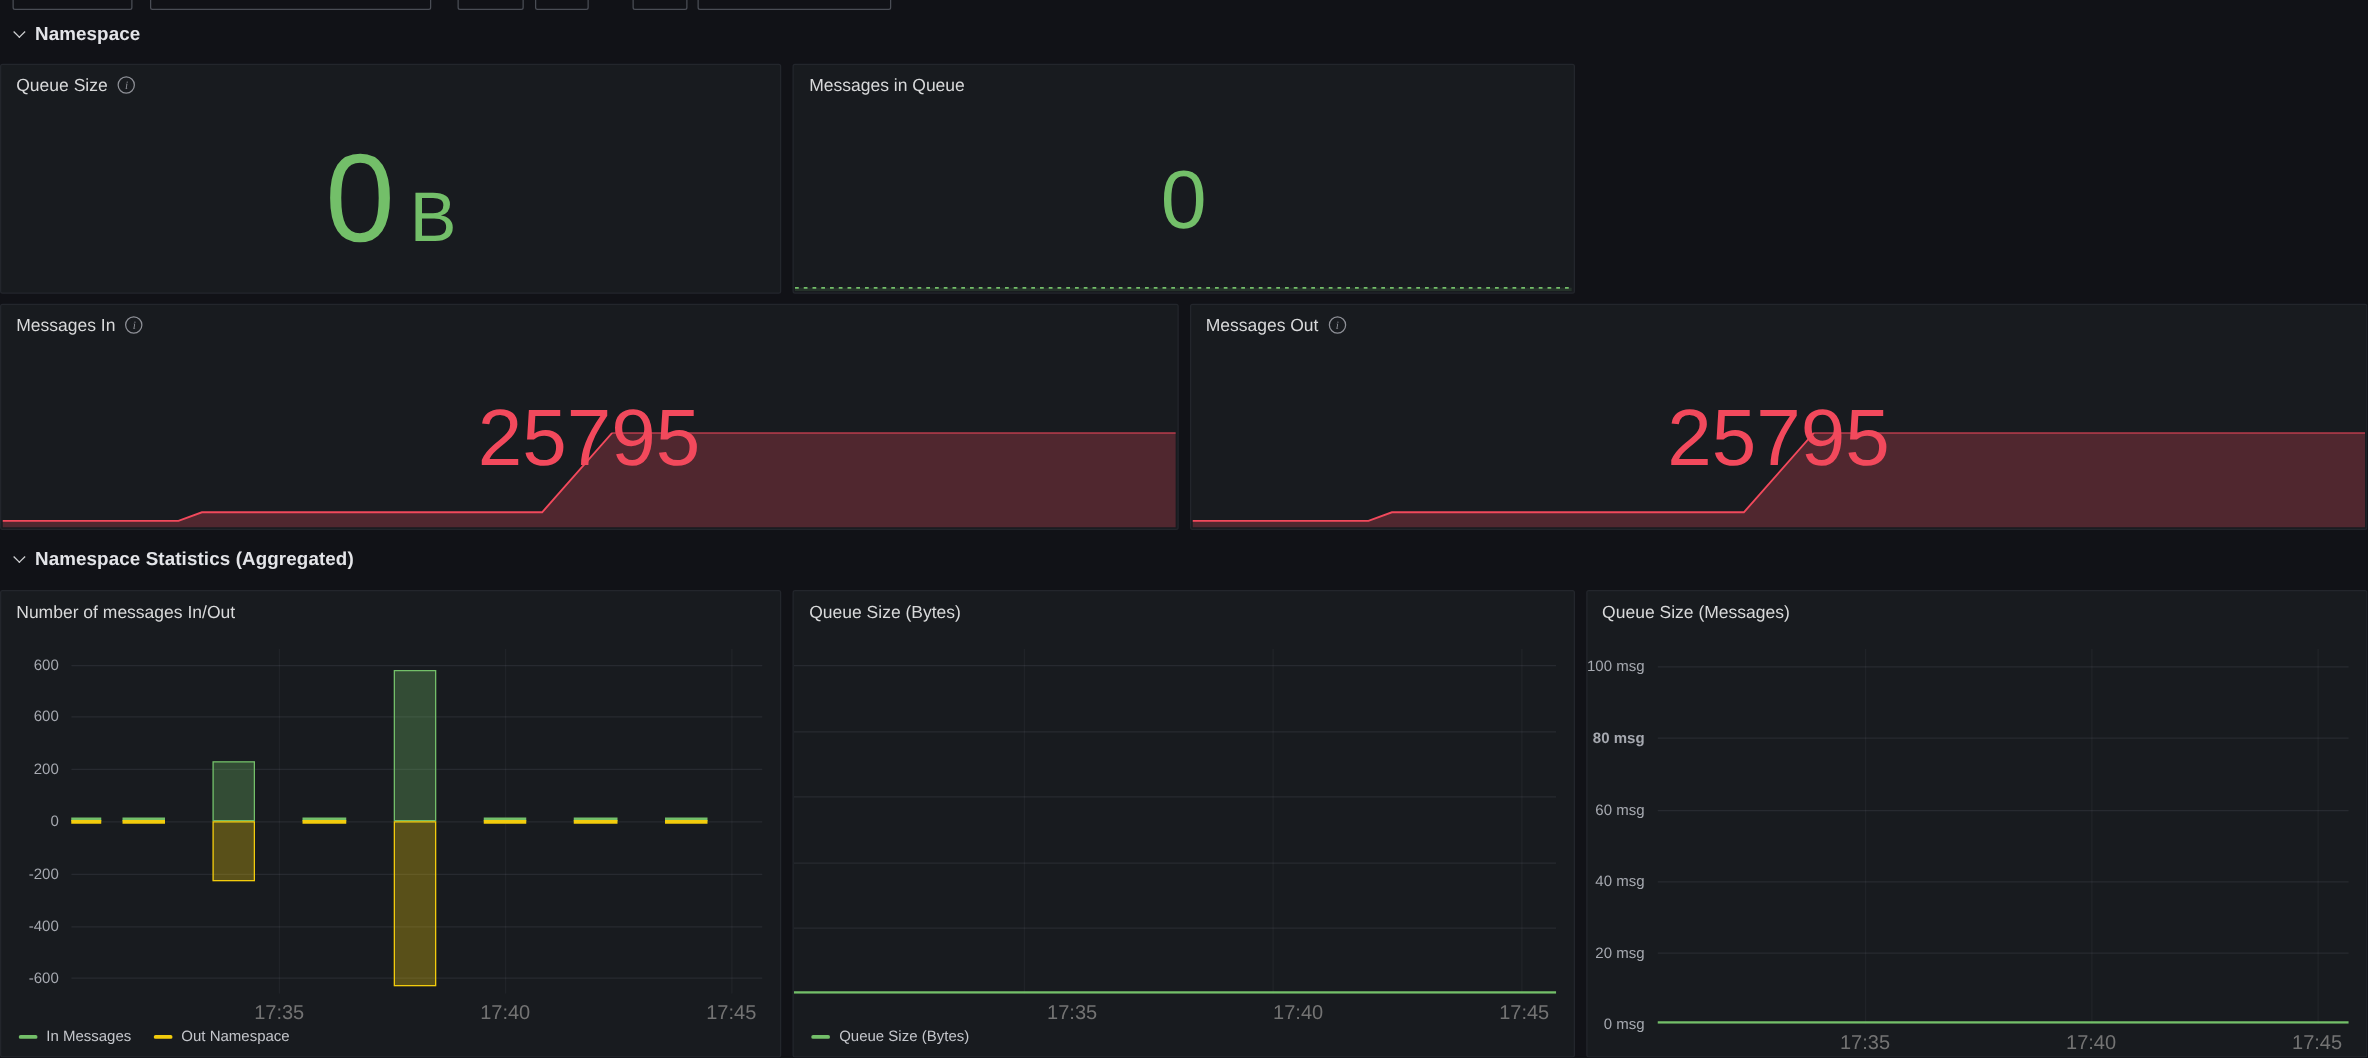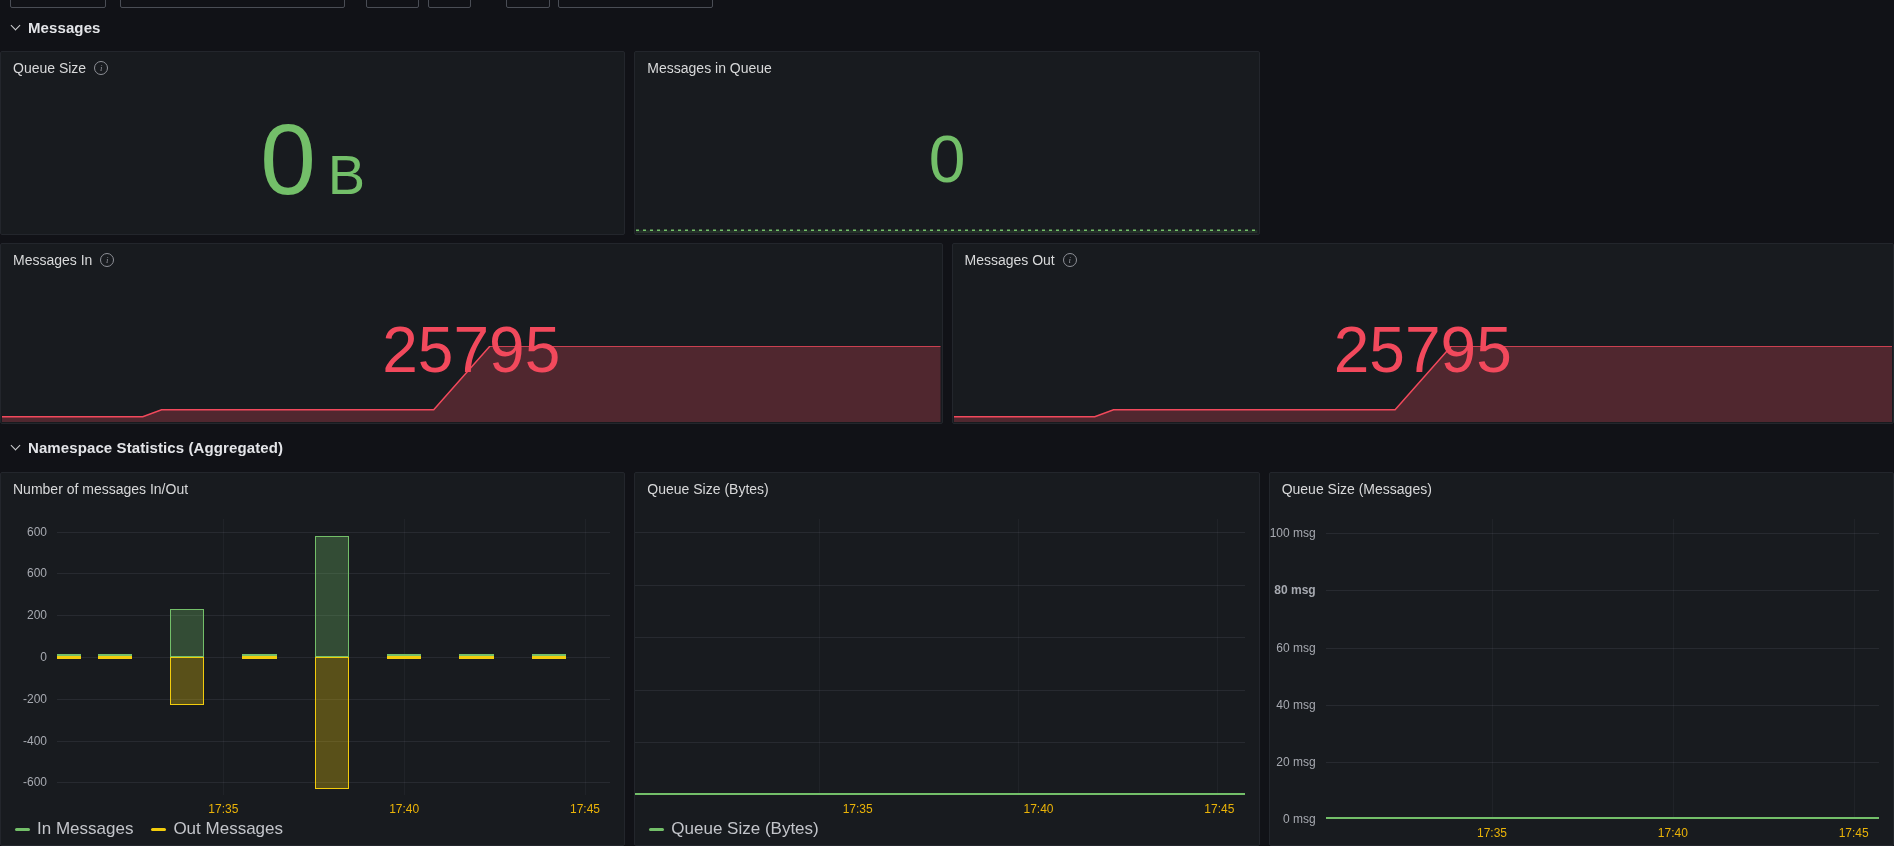--- a/index.html
+++ b/index.html
@@ -65,41 +65,41 @@
   .ytick {
     position:absolute; right:10px; transform:translateY(-50%);
     font-size:12px; color:#a6a9b0; white-space:nowrap;
   }
   .plot-area { flex:1; position:relative; overflow:hidden; }
   .hgrid { position:absolute; left:0; right:0; height:1px; background:rgba(204,204,220,0.09); }
   .vgrid { position:absolute; top:0; bottom:0; width:1px; background:rgba(204,204,220,0.05); }
   .bar { position:absolute; border:1px solid; }
   .flatline { position:absolute; left:0; right:0; height:2px; }
   .x-axis { position:relative; height:22px; margin-left:56px; flex:none; }
-  .xtick { position:absolute; top:7px; transform:translateX(-50%); font-size:12px; color:#eab308; }
+  .xtick { position:absolute; top:7px; transform:translateX(-50%); font-size:16px; color:#737373; }
   .legend { height:24px; display:flex; align-items:center; gap:18px; padding-left:14px; flex:none; }
   .legend-item { display:flex; align-items:center; gap:7px; cursor:pointer; }
   .swatch { width:15px; height:3px; border-radius:2px; display:inline-block; }
-  .legend-label { font-size:17px; color:#c3c5ca; }
+  .legend-label { font-size:12px; color:#c3c5ca; }
 </style>
 </head>
 <body>
 
 <div class="top-strip">
   <div class="strip-box" style="left:10px;width:96px"></div>
   <div class="strip-box" style="left:120px;width:225px"></div>
   <div class="strip-box" style="left:366px;width:53px"></div>
   <div class="strip-box" style="left:428px;width:43px"></div>
   <div class="strip-box" style="left:506px;width:44px"></div>
   <div class="strip-box" style="left:558px;width:155px"></div>
 </div>
 
 <div class="section-row first">
   <span class="chevron"></span>
-  <span class="section-title">Messages</span>
+  <span class="section-title">Namespace</span>
 </div>
 
 <div class="grid3 row1">
 
   <section class="panel">
     <header class="panel-header">
       <span class="panel-title">Queue Size</span>
       <span class="info-icon">i</span>
     </header>
     <div class="stat-body">
@@ -215,21 +215,21 @@
           <div class="xtick" style="left: 62.7451%;">17:40</div>
           <div class="xtick" style="left: 95.4248%;">17:45</div>
         </div>
       <div class="legend">
           <div class="legend-item">
             <span class="swatch" style="background: rgb(115, 191, 105);"></span>
             <span class="legend-label">In Messages</span>
           </div>
           <div class="legend-item">
             <span class="swatch" style="background: rgb(242, 204, 12);"></span>
-            <span class="legend-label">Out Messages</span>
+            <span class="legend-label">Out Namespace</span>
           </div>
         </div>
     </div>
   </section>
 
   <section class="panel">
     <header class="panel-header">
       <span class="panel-title">Queue Size (Bytes)</span>
     </header>
     <div class="chart-body">

